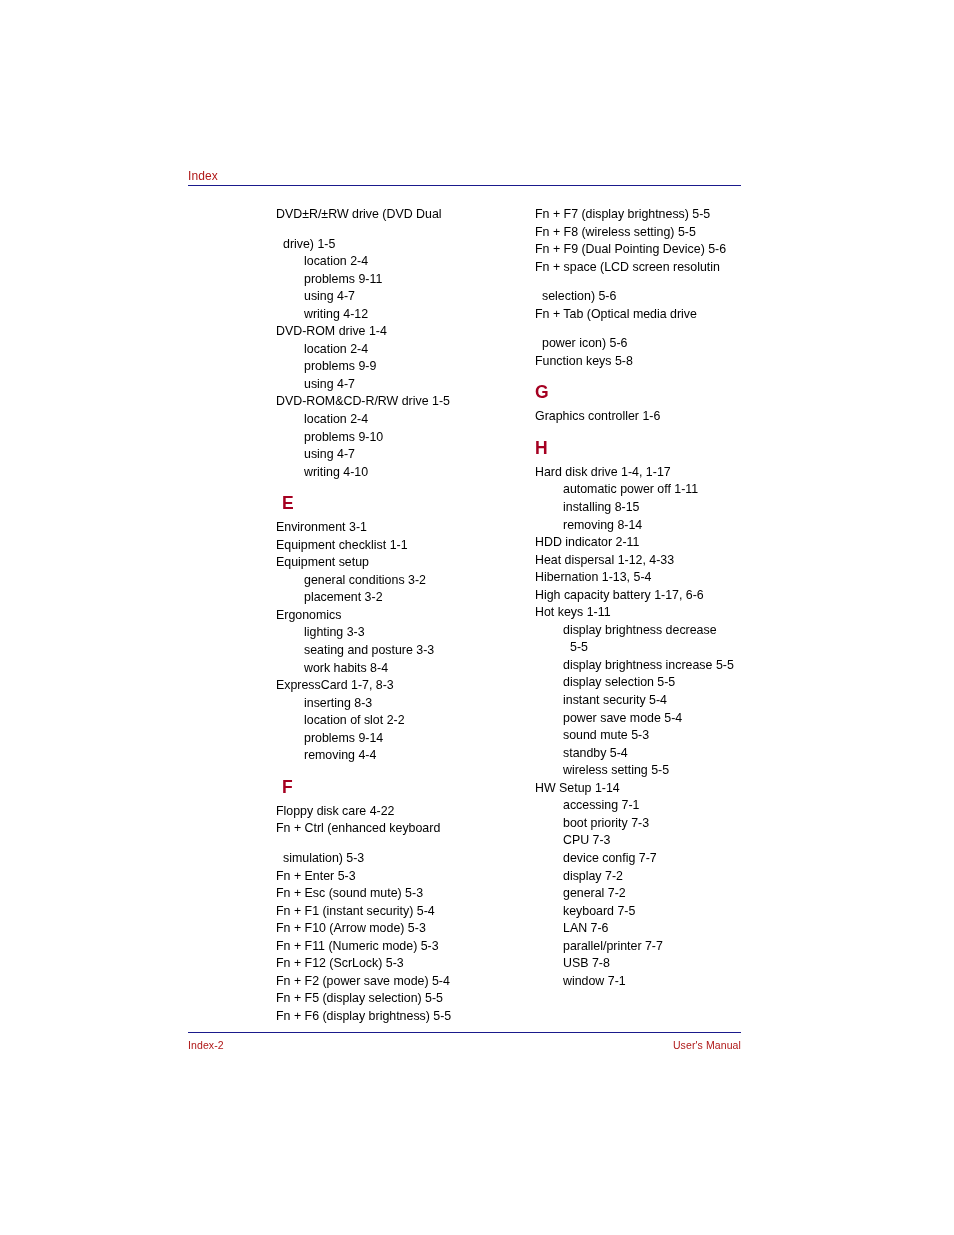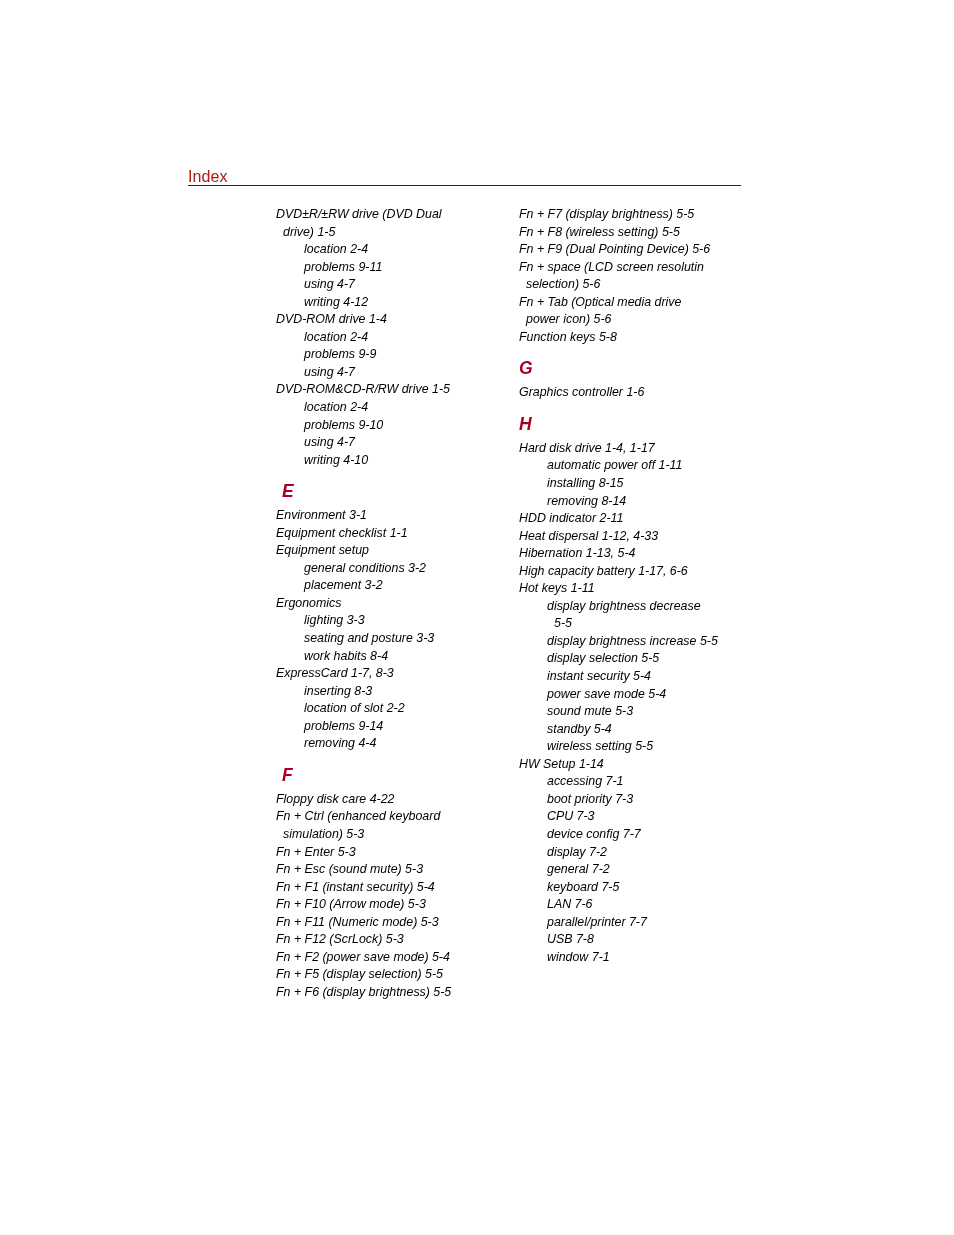--- a/index.html
+++ b/index.html
@@ -20,21 +20,21 @@
   }
 
   
   .header {
     position: absolute;
     left: 188px;
     top: 170px;
     width: 553px;
   }
   .header-label {
-    font-size: 16px;
+    font-size: 12px;
     color: #b01818;
     letter-spacing: 0.1px;
     line-height: 13px;
     padding-bottom: 2px;
   }
   .rule {
     height: 1.4px;
     background: #1a1a8c;
     width: 100%;
   }
@@ -44,36 +44,35 @@
     position: absolute;
     left: 188px;
     top: 206px;
     width: 560px;
     height: 800px;
   }
   .col {
     position: absolute;
     top: 0;
     width: 245px;
-    font-style: italic;
   }
   .col-left  { left: 88px; }
-  .col-right { left: 331px; }
+  .col-right { left: 347px; }
 
   .entry {
     font-size: 12.4px;
     line-height: 17.55px;
     color: #000000;
     white-space: pre-wrap;
   }
   
   .lvl0 { padding-left: 0px;  text-indent: 0px; }
   .lvl1 { padding-left: 28px; text-indent: 0px; }
   
-  .wrap0 { padding-left: 7px; }
+  .wrap0 { padding-left: 7px; margin-top: 12px; }
   .wrap1 { padding-left: 35px; }
 
   
   .letter {
     font-size: 17.5px;
     font-weight: bold;
     color: #a50021;
     line-height: 20px;
   }
   .letter-left  { padding-left: 6px; }
@@ -195,14 +194,21 @@
         <div class="entry lvl1">display 7-2</div>
         <div class="entry lvl1">general 7-2</div>
         <div class="entry lvl1">keyboard 7-5</div>
         <div class="entry lvl1">LAN 7-6</div>
         <div class="entry lvl1">parallel/printer 7-7</div>
         <div class="entry lvl1">USB 7-8</div>
         <div class="entry lvl1">window 7-1</div>
       </div>
   </div>
 
+  <div class="footer">
+    <div class="rule"></div>
+    <div class="footer-row">
+      <div class="footer-text">Index-2</div>
+      <div class="footer-text">User's Manual</div>
+    </div>
+  </div>
 
 </div>
 
 </body></html>

